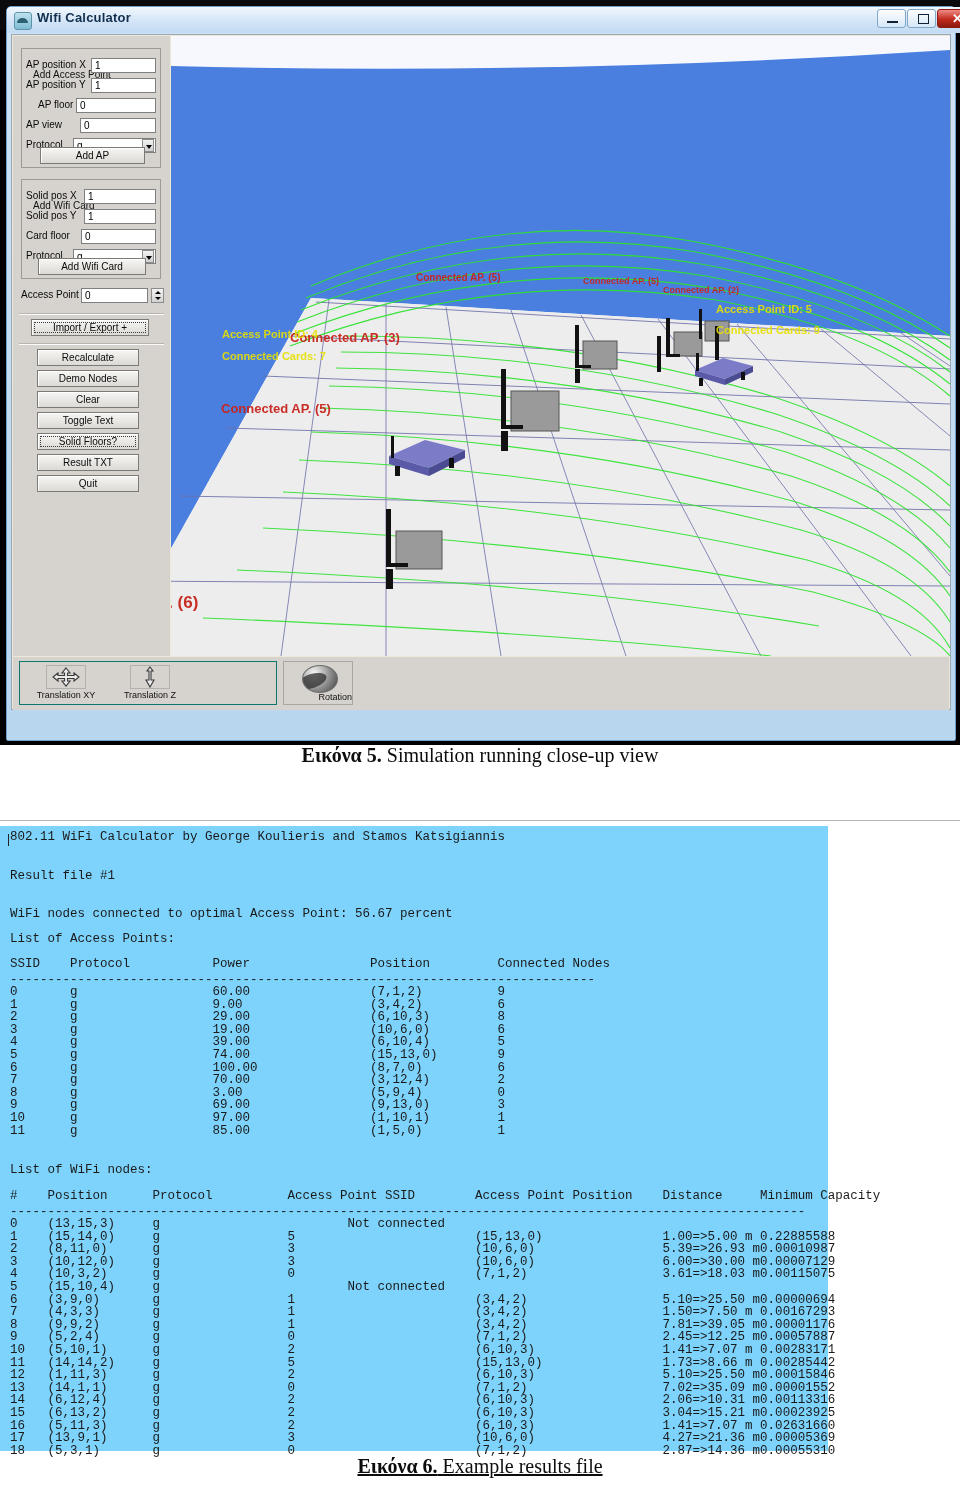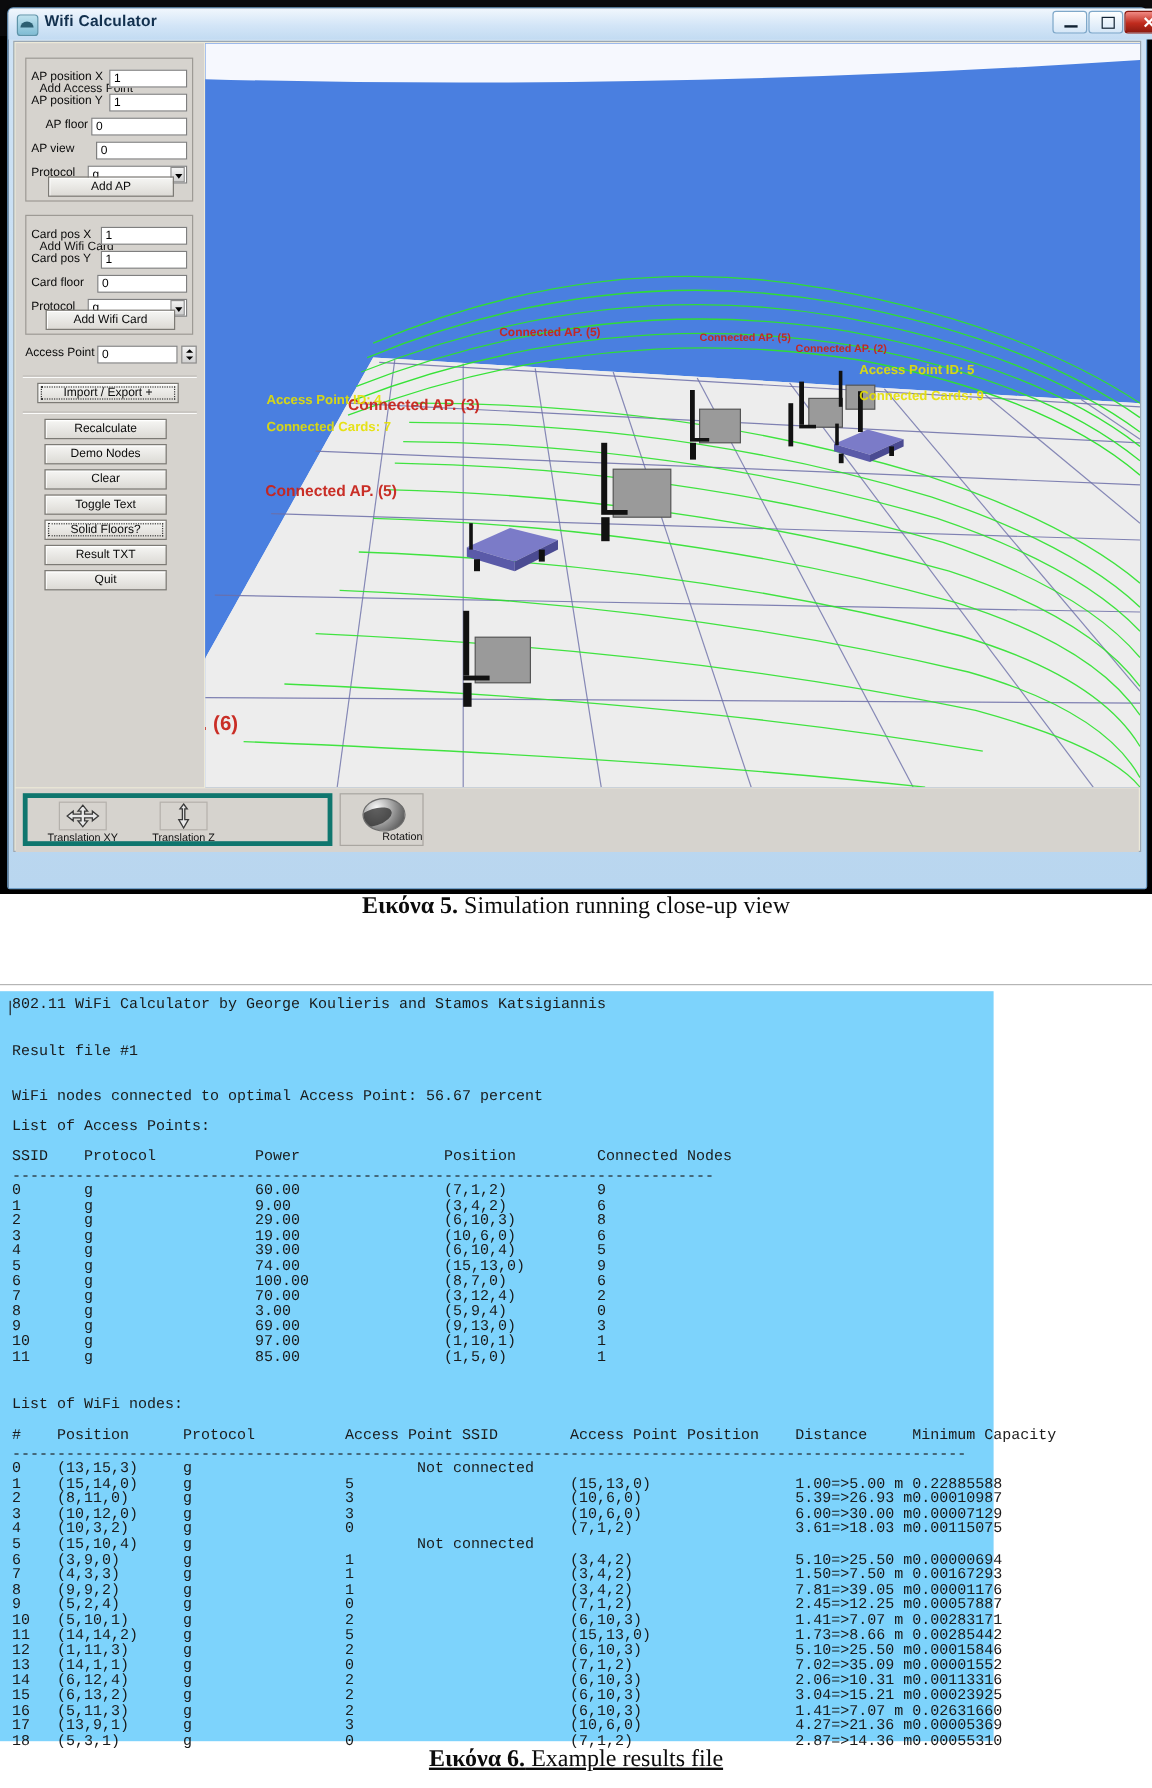--- a/index.html
+++ b/index.html
@@ -69,21 +69,21 @@
   
   #view3d{position:absolute;left:159px;top:1px;width:779px;height:620px;background:#4a7fe0;overflow:hidden;}
   #viewlabel{position:absolute;left:0;top:0;width:100%;height:100%;}
   .v3dtext{position:absolute;font-family:"Liberation Sans",sans-serif;font-weight:bold;white-space:nowrap;}
   .red{color:#c8241c;}
   .yellow{color:#e6e000;}
 
   
   #toolbar{position:absolute;left:1px;top:622px;width:936px;height:53px;background:#d6d3ce;}
   #tb-inner{position:absolute;left:6px;top:4px;width:258px;height:44px;
-            border:4px solid #0f766e;box-sizing:border-box;background:#d6d3ce;}
+            border:1px solid #0f766e;box-sizing:border-box;background:#d6d3ce;}
   .tool{position:absolute;top:3px;width:84px;height:38px;text-align:center;}
   .toolicon{position:absolute;left:22px;top:0;width:40px;height:24px;
             border:1px solid #b4b1ac;box-sizing:border-box;background:#d6d3ce;}
   .toollabel{position:absolute;left:0;top:25px;width:100%;
             font-family:"Liberation Sans",sans-serif;font-size:9px;color:#111;}
   #tb-rot{position:absolute;left:270px;top:4px;width:70px;height:44px;
             border:1px solid #a9a6a1;box-sizing:border-box;background:#d6d3ce;text-align:right;}
   #rot-ball{position:absolute;left:18px;top:3px;width:34px;height:26px;border-radius:50%;
             background:radial-gradient(circle at 32% 28%,#fafafa,#8d8d8d 55%,#3d3d3d);
             border:1px solid #6d6d6d;overflow:hidden;}
@@ -161,26 +161,26 @@
             </span>
           </div>
 
           <div class="pbtn" style="left:18px;top:98px;width:105px;">Add AP</div>
         </div>
 
         <div class="group" style="left:8px;top:143px;width:140px;height:100px;">
           <span class="grp-title">Add Wifi Card</span>
 
           <div class="frow" style="top:9px;">
-            <span class="flabel">Card pos X</span>
+            <span class="flabel">Solid pos X</span>
             <span class="finput" style="width:72px;">1</span>
           </div>
 
           <div class="frow" style="top:29px;">
-            <span class="flabel">Card pos Y</span>
+            <span class="flabel">Solid pos Y</span>
             <span class="finput" style="width:72px;">1</span>
           </div>
 
           <div class="frow" style="top:49px;">
             <span class="flabel">Card floor</span>
             <span class="finput" style="width:75px;">0</span>
           </div>
 
           <div class="frow" style="top:69px;">
             <span class="flabel">Protocol</span>

